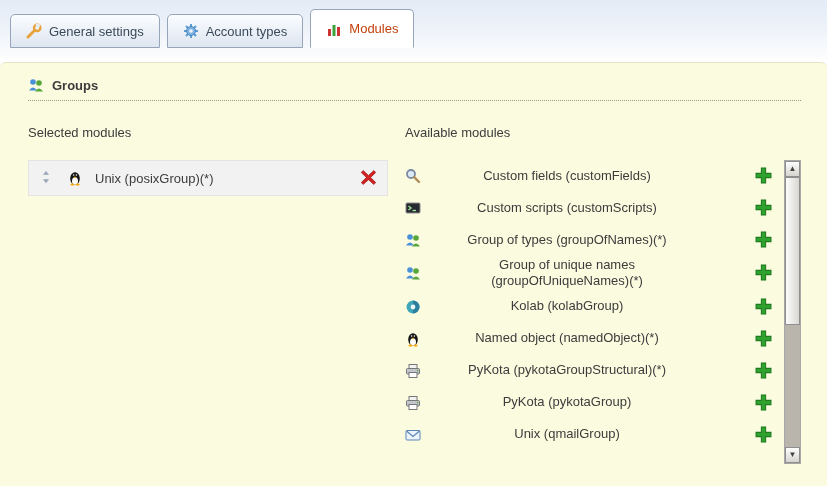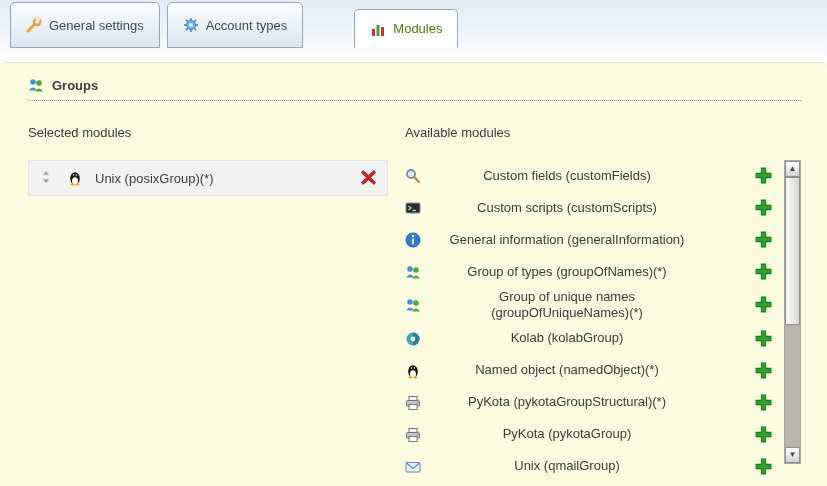--- a/index.html
+++ b/index.html
@@ -2,24 +2,24 @@
 <html><head>
 <meta charset="utf-8">
 <style>
   html,body{margin:0;padding:0;}
   body{font-family:"Liberation Sans",sans-serif;font-size:13px;color:#3c3c3c;background:#fff;}
   .page{position:relative;width:827px;height:486px;overflow:hidden;
         background:linear-gradient(#e3ebf6 0px,#eef3f9 30px,#fdfdfe 58px,#ffffff 62px);}
 
   
   .tabbar{position:absolute;top:8px;left:10px;right:10px;height:40px;display:flex;gap:7px;align-items:flex-end;}
-  .tab{display:flex;align-items:center;gap:7px;padding:0 15px;height:46px;box-sizing:border-box;
+  .tab{display:flex;align-items:center;gap:7px;padding:0 15px;height:34px;box-sizing:border-box;
        background:linear-gradient(#fbfdff,#dde5f0);border:1px solid #97a5ba;border-bottom:1px solid #97a5ba;
        border-radius:5px 5px 0 0;cursor:pointer;white-space:nowrap;color:#3a4a5a;}
-  .tab.active{background:#fff;height:39px;border-bottom:1px solid #fff;color:#4d7c0f;margin-left:44px;}
+  .tab.active{background:#fff;height:39px;border-bottom:1px solid #fff;color:#c2410c;}
   .tab .ticon{width:16px;height:16px;display:inline-block;}
 
   
   .content{position:absolute;top:62px;left:0;right:0;bottom:0;background:#fbfbe0;
            border-top:1px solid #e4e4c2;border-radius:6px 6px 0 0;padding:14px 26px 0 28px;box-sizing:border-box;}
   .section-head{display:flex;align-items:center;gap:8px;font-weight:bold;
                 border-bottom:1px dotted #9a9a8a;padding-bottom:7px;}
   .section-head .sicon{width:16px;height:16px;}
 
   .columns{display:flex;margin-top:24px;}
@@ -182,37 +182,20 @@
               <span class="label">Custom scripts (customScripts)</span>
               <button class="iconbtn addcell">
                 <span class="icon18">
                   <svg viewBox="0 0 16 16" width="17" height="17">
                       <path d="M6 1 h4 v5 h5 v4 h-5 v5 h-4 v-5 h-5 v-4 h5 z" fill="#2fa12f" stroke="#1d7a1d"></path>
                     </svg>
                 </span>
               </button>
             </div>
 
-            <div class="avail-row">
-              <span class="icon16">
-                <svg viewBox="0 0 16 16" width="16" height="16">
-                  <circle cx="8" cy="8" r="7" fill="#2a7fd4" stroke="#1b5e9e"></circle>
-                  <rect x="7" y="6.5" width="2" height="6" rx="1" fill="#fff"></rect>
-                  <circle cx="8" cy="4" r="1.2" fill="#fff"></circle>
-                </svg>
-              </span>
-              <span class="label">General information (generalInformation)</span>
-              <button class="iconbtn addcell">
-                <span class="icon18">
-                  <svg viewBox="0 0 16 16" width="17" height="17">
-                      <path d="M6 1 h4 v5 h5 v4 h-5 v5 h-4 v-5 h-5 v-4 h5 z" fill="#2fa12f" stroke="#1d7a1d"></path>
-                    </svg>
-                </span>
-              </button>
-            </div>
 
             <div class="avail-row">
               <span class="icon16">
                 <svg viewBox="0 0 16 16" width="16" height="16">
                   <circle cx="5" cy="5" r="2.8" fill="#4a90d9"></circle>
                     <path d="M1 13.5 q4 -6 8 0 z" fill="#4a90d9"></path>
                   <circle cx="11" cy="6" r="2.8" fill="#57a639"></circle>
                     <path d="M7 14.5 q4 -6 8 0 z" fill="#57a639"></path>
                 </svg>
               </span>

